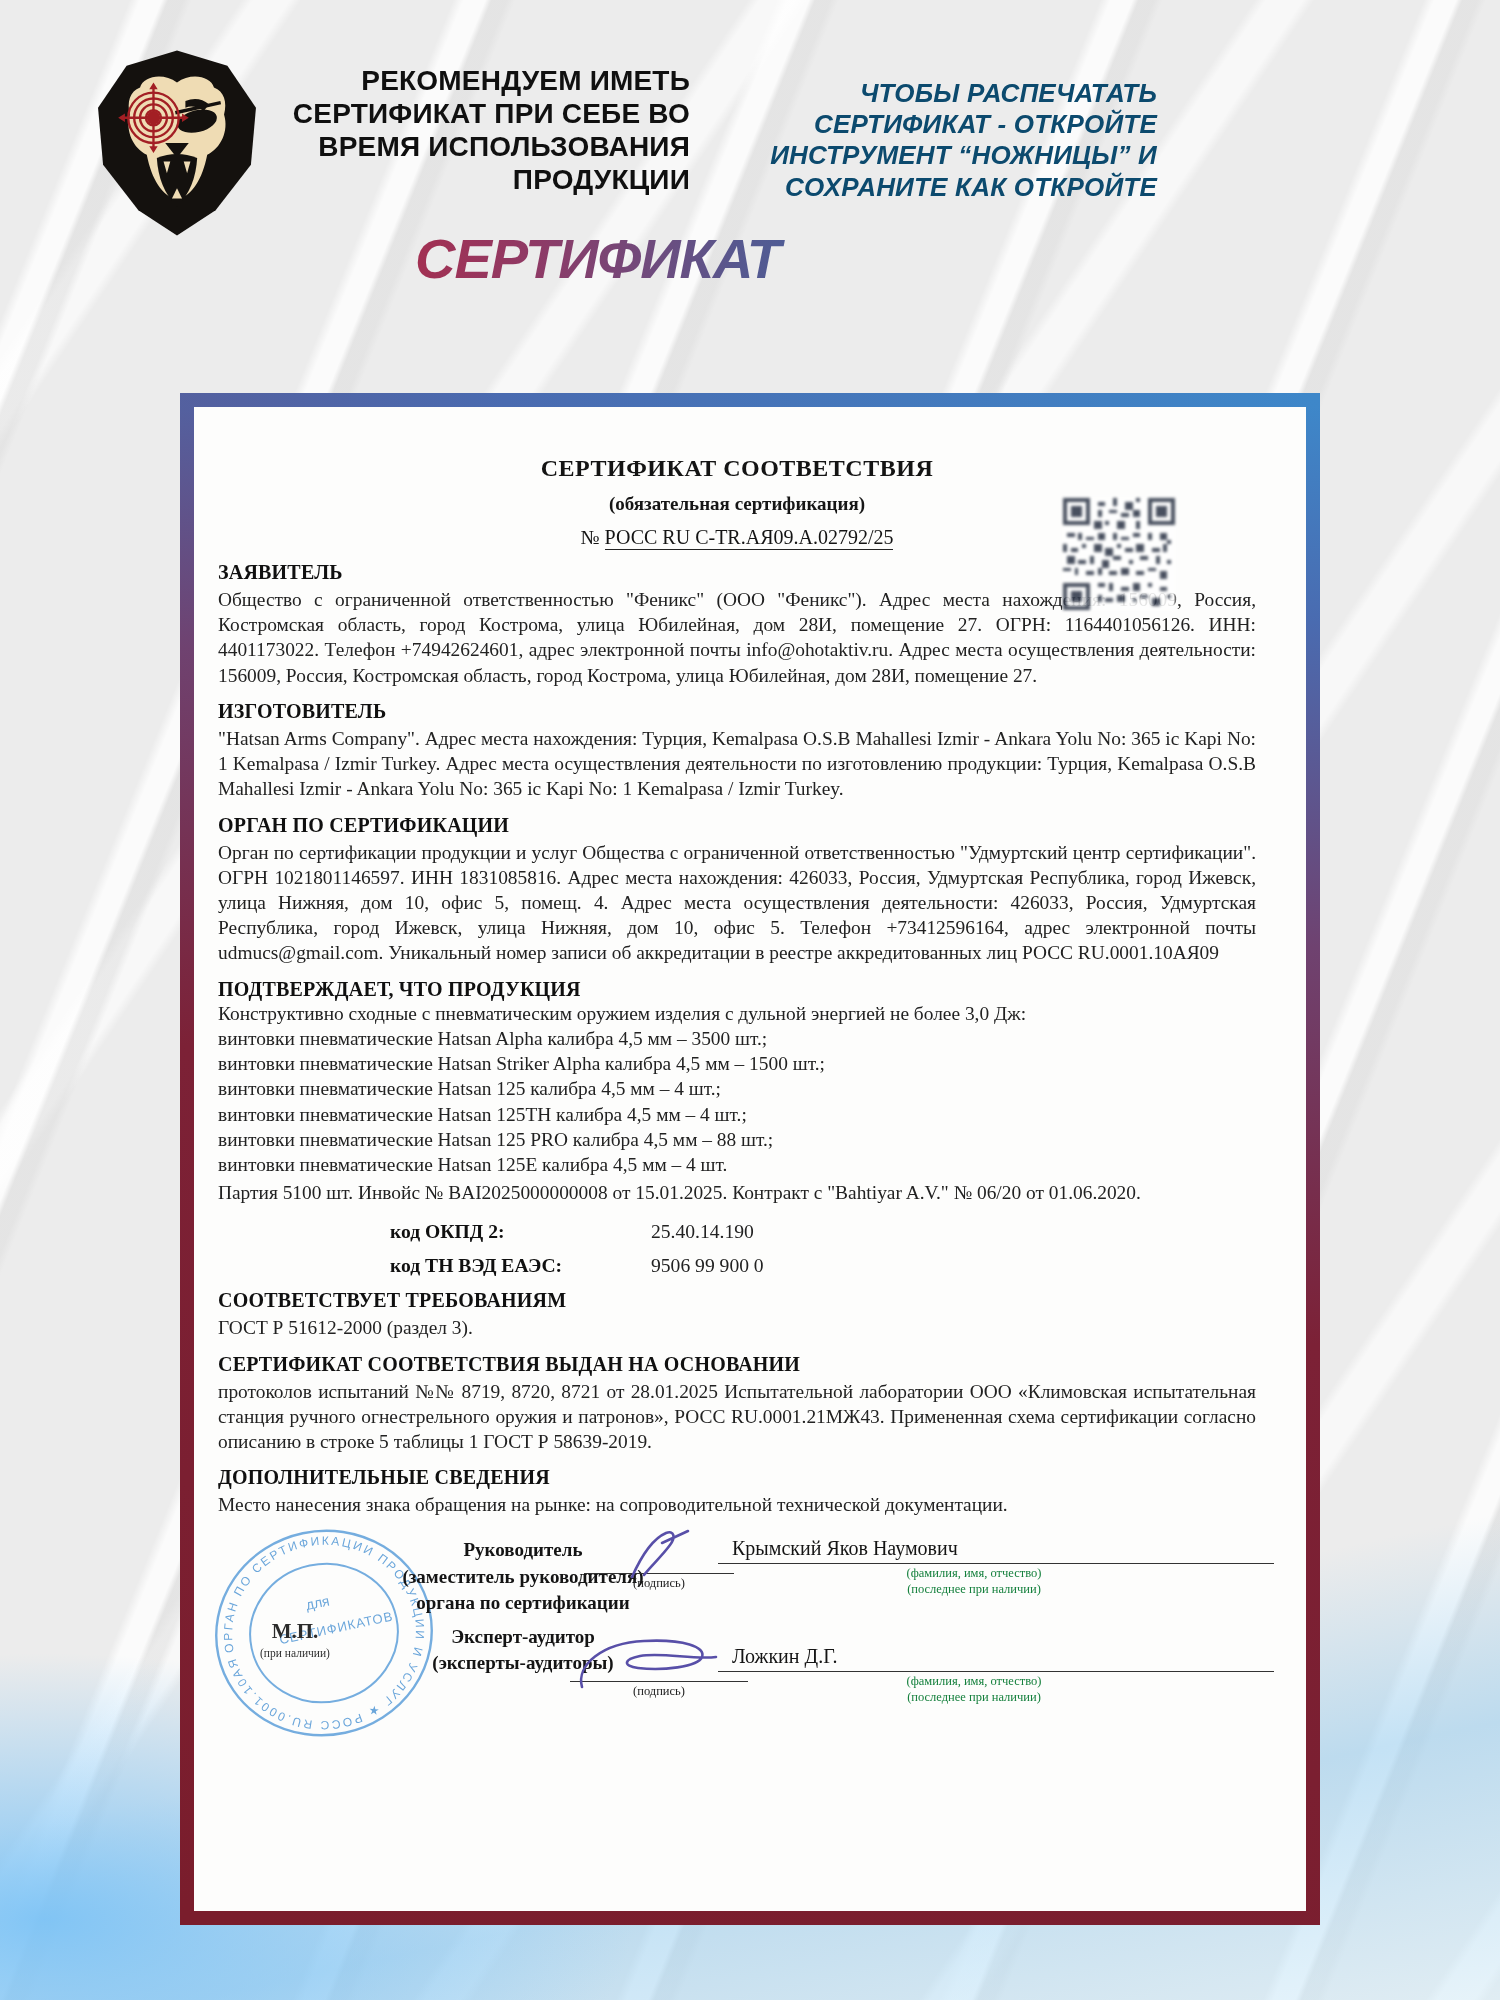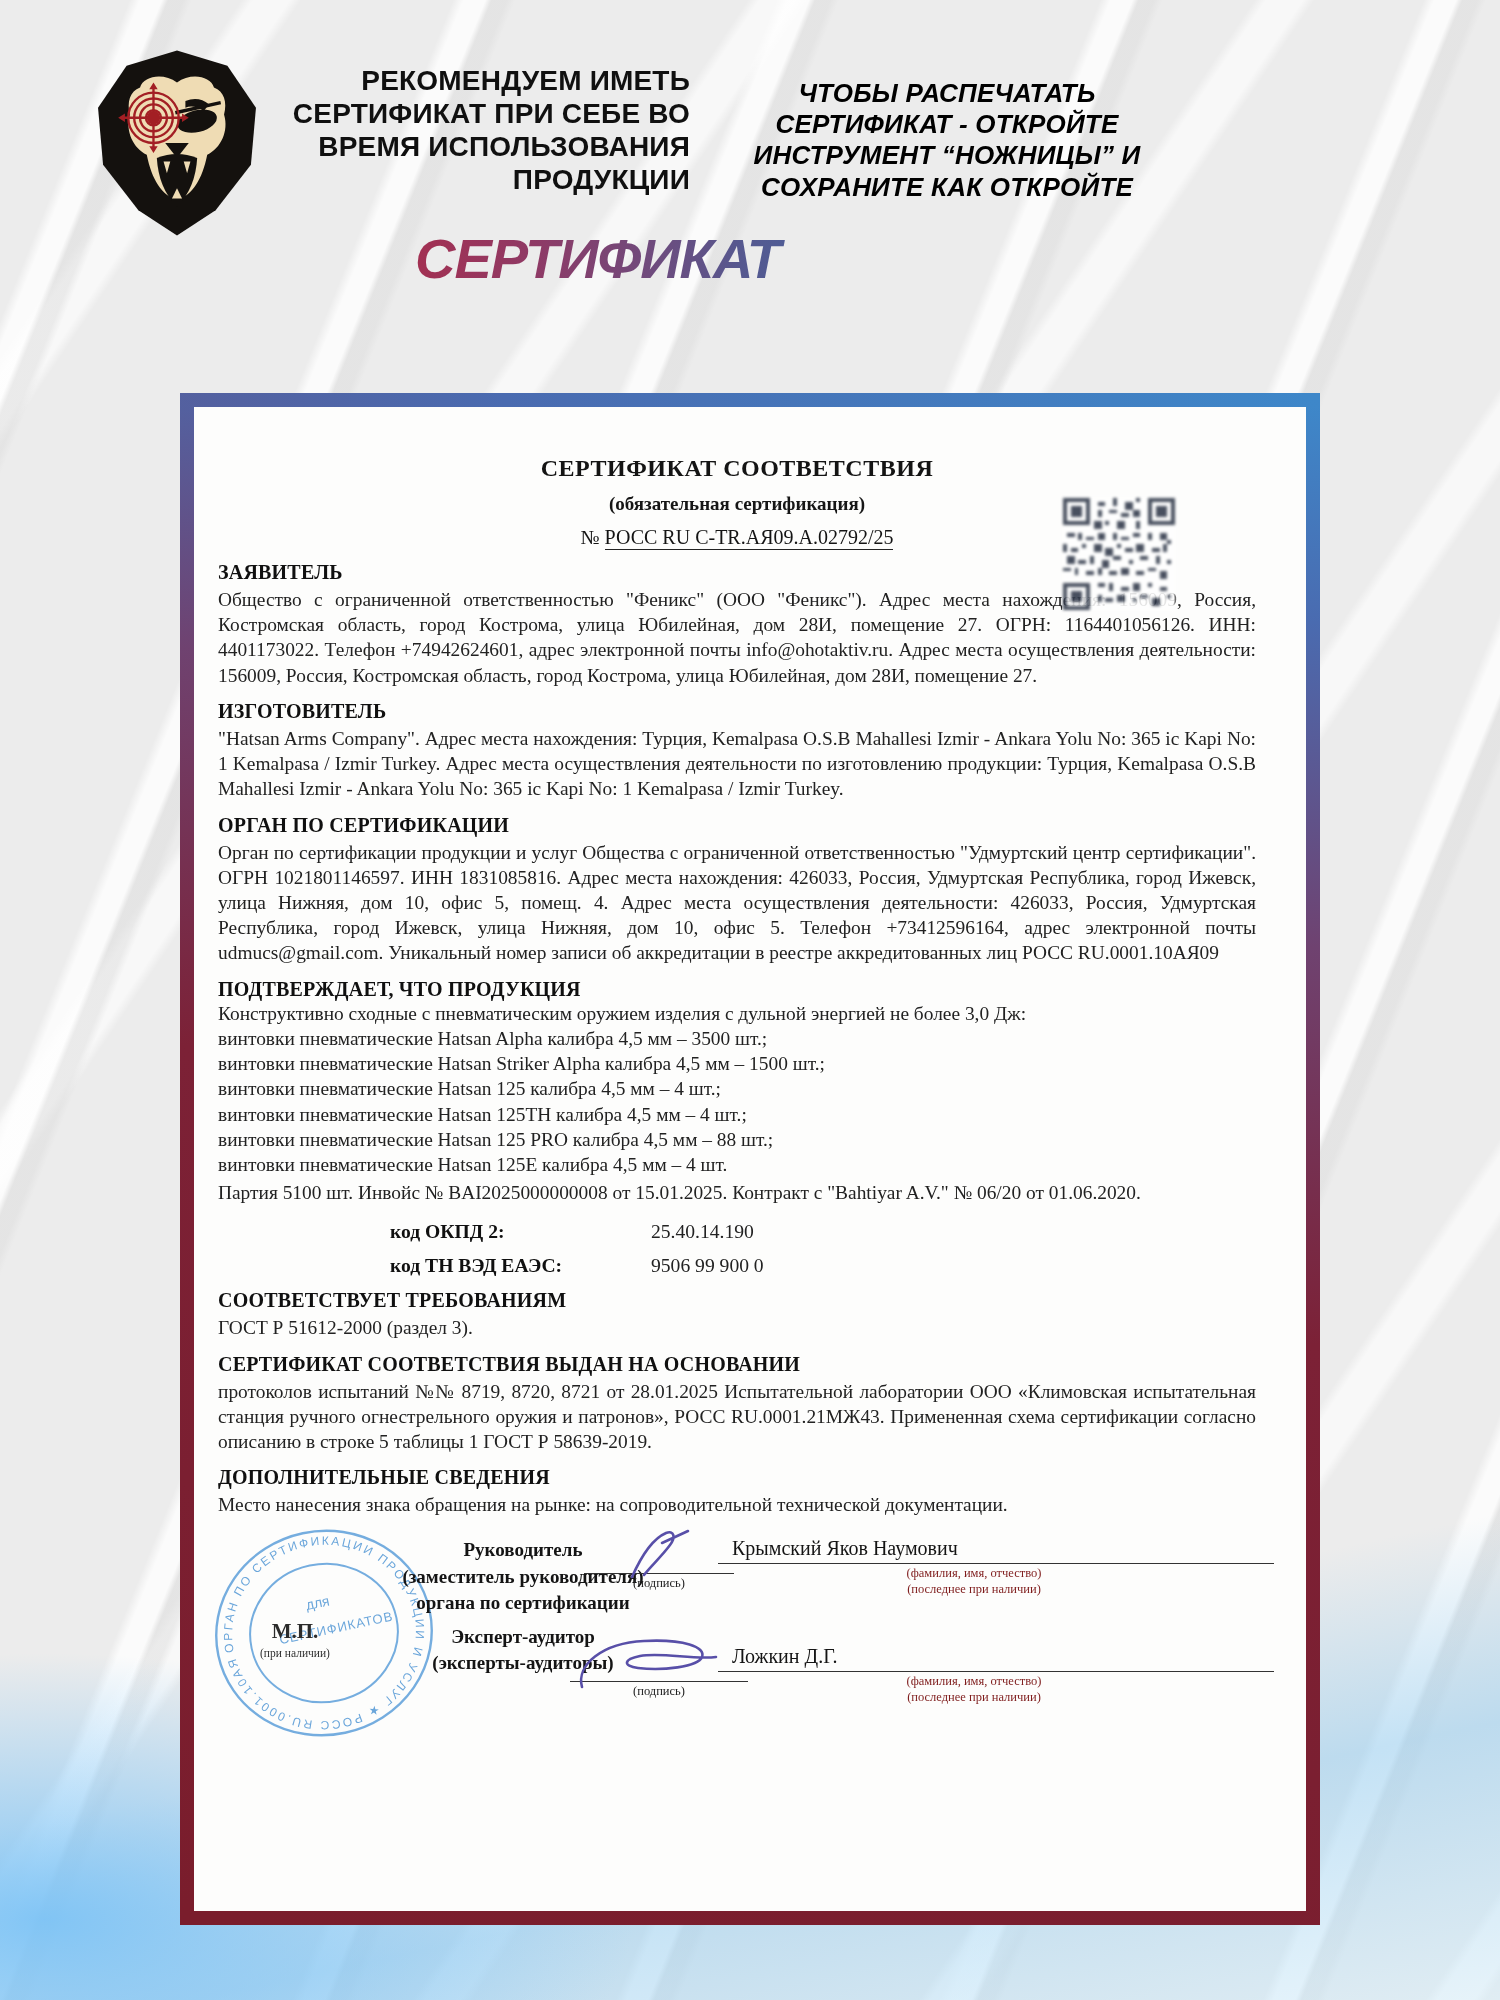--- a/index.html
+++ b/index.html
@@ -15,22 +15,22 @@
   }
   
   .logo{position:absolute;left:93px;top:50px;width:168px;height:186px;}
   .note-left{
     position:absolute;left:250px;top:64px;width:440px;
     text-align:right;font-weight:bold;
     font-size:28px;line-height:1.18;color:#101010;letter-spacing:.2px;
   }
   .note-right{
     position:absolute;left:737px;top:78px;width:420px;
-    text-align:center;font-style:italic;font-weight:bold;
-    font-size:26px;line-height:1.2;color:#000000;letter-spacing:.2px;
+    text-align:right;font-style:italic;font-weight:bold;
+    font-size:26px;line-height:1.2;color:#0c4a6e;letter-spacing:.2px;
   }
   .big-title{
     position:absolute;left:0;top:226px;width:1195px;text-align:center;
     font-size:56px;font-weight:bold;font-style:italic;letter-spacing:-1px;
     background:linear-gradient(90deg,#c4161c 0%,#b02a45 28%,#8e3a66 45%,#56588f 62%,#2b72b8 88%);
     -webkit-background-clip:text;background-clip:text;color:transparent;
   }
   
   .paper{
     position:absolute;left:180px;top:393px;width:1140px;height:1532px;
@@ -63,21 +63,21 @@
   .roles{position:absolute;left:140px;top:10px;width:330px;text-align:center;
     font-weight:bold;font-size:19px;line-height:1.38;color:#141414;}
   .roles .block2{margin-top:8px;}
   .sigblock{position:absolute;text-align:center;}
   .sigblock svg{display:block;margin:0 auto -8px auto;}
   .sig-line{border-bottom:1.6px solid #333;}
   .sig-cap{font-size:12.5px;color:#222;margin-top:2px;}
   .nameblock{position:absolute;left:500px;width:556px;}
   .name-line{border-bottom:1.6px solid #333;font-size:20px;color:#141414;padding:0 0 3px 14px;}
   .name-notes{width:380px;margin:2px 0 0 66px;text-align:center;
-    font-size:12.5px;line-height:1.22;color:#7f1d1d;}
+    font-size:12.5px;line-height:1.22;color:#15803d;}
 </style>
 </head>
 <body>
 
 <div class="logo">
   <svg viewBox="0 0 100 110" width="168" height="186">
     <polygon points="50,0 80,9 97,34 94,68 73,95 50,110 27,95 6,68 3,34 20,9" fill="#14110e"></polygon>
     <path d="M50,19 C58,13 70,15 72,22 C78,24 80,31 78,38 C81,48 76,58 68,62
              C65,77 59,86 50,89 C41,86 35,77 32,62 C24,58 19,48 22,38
              C20,31 22,24 28,22 C30,15 42,13 50,19 Z" fill="#efdcb4"></path>

